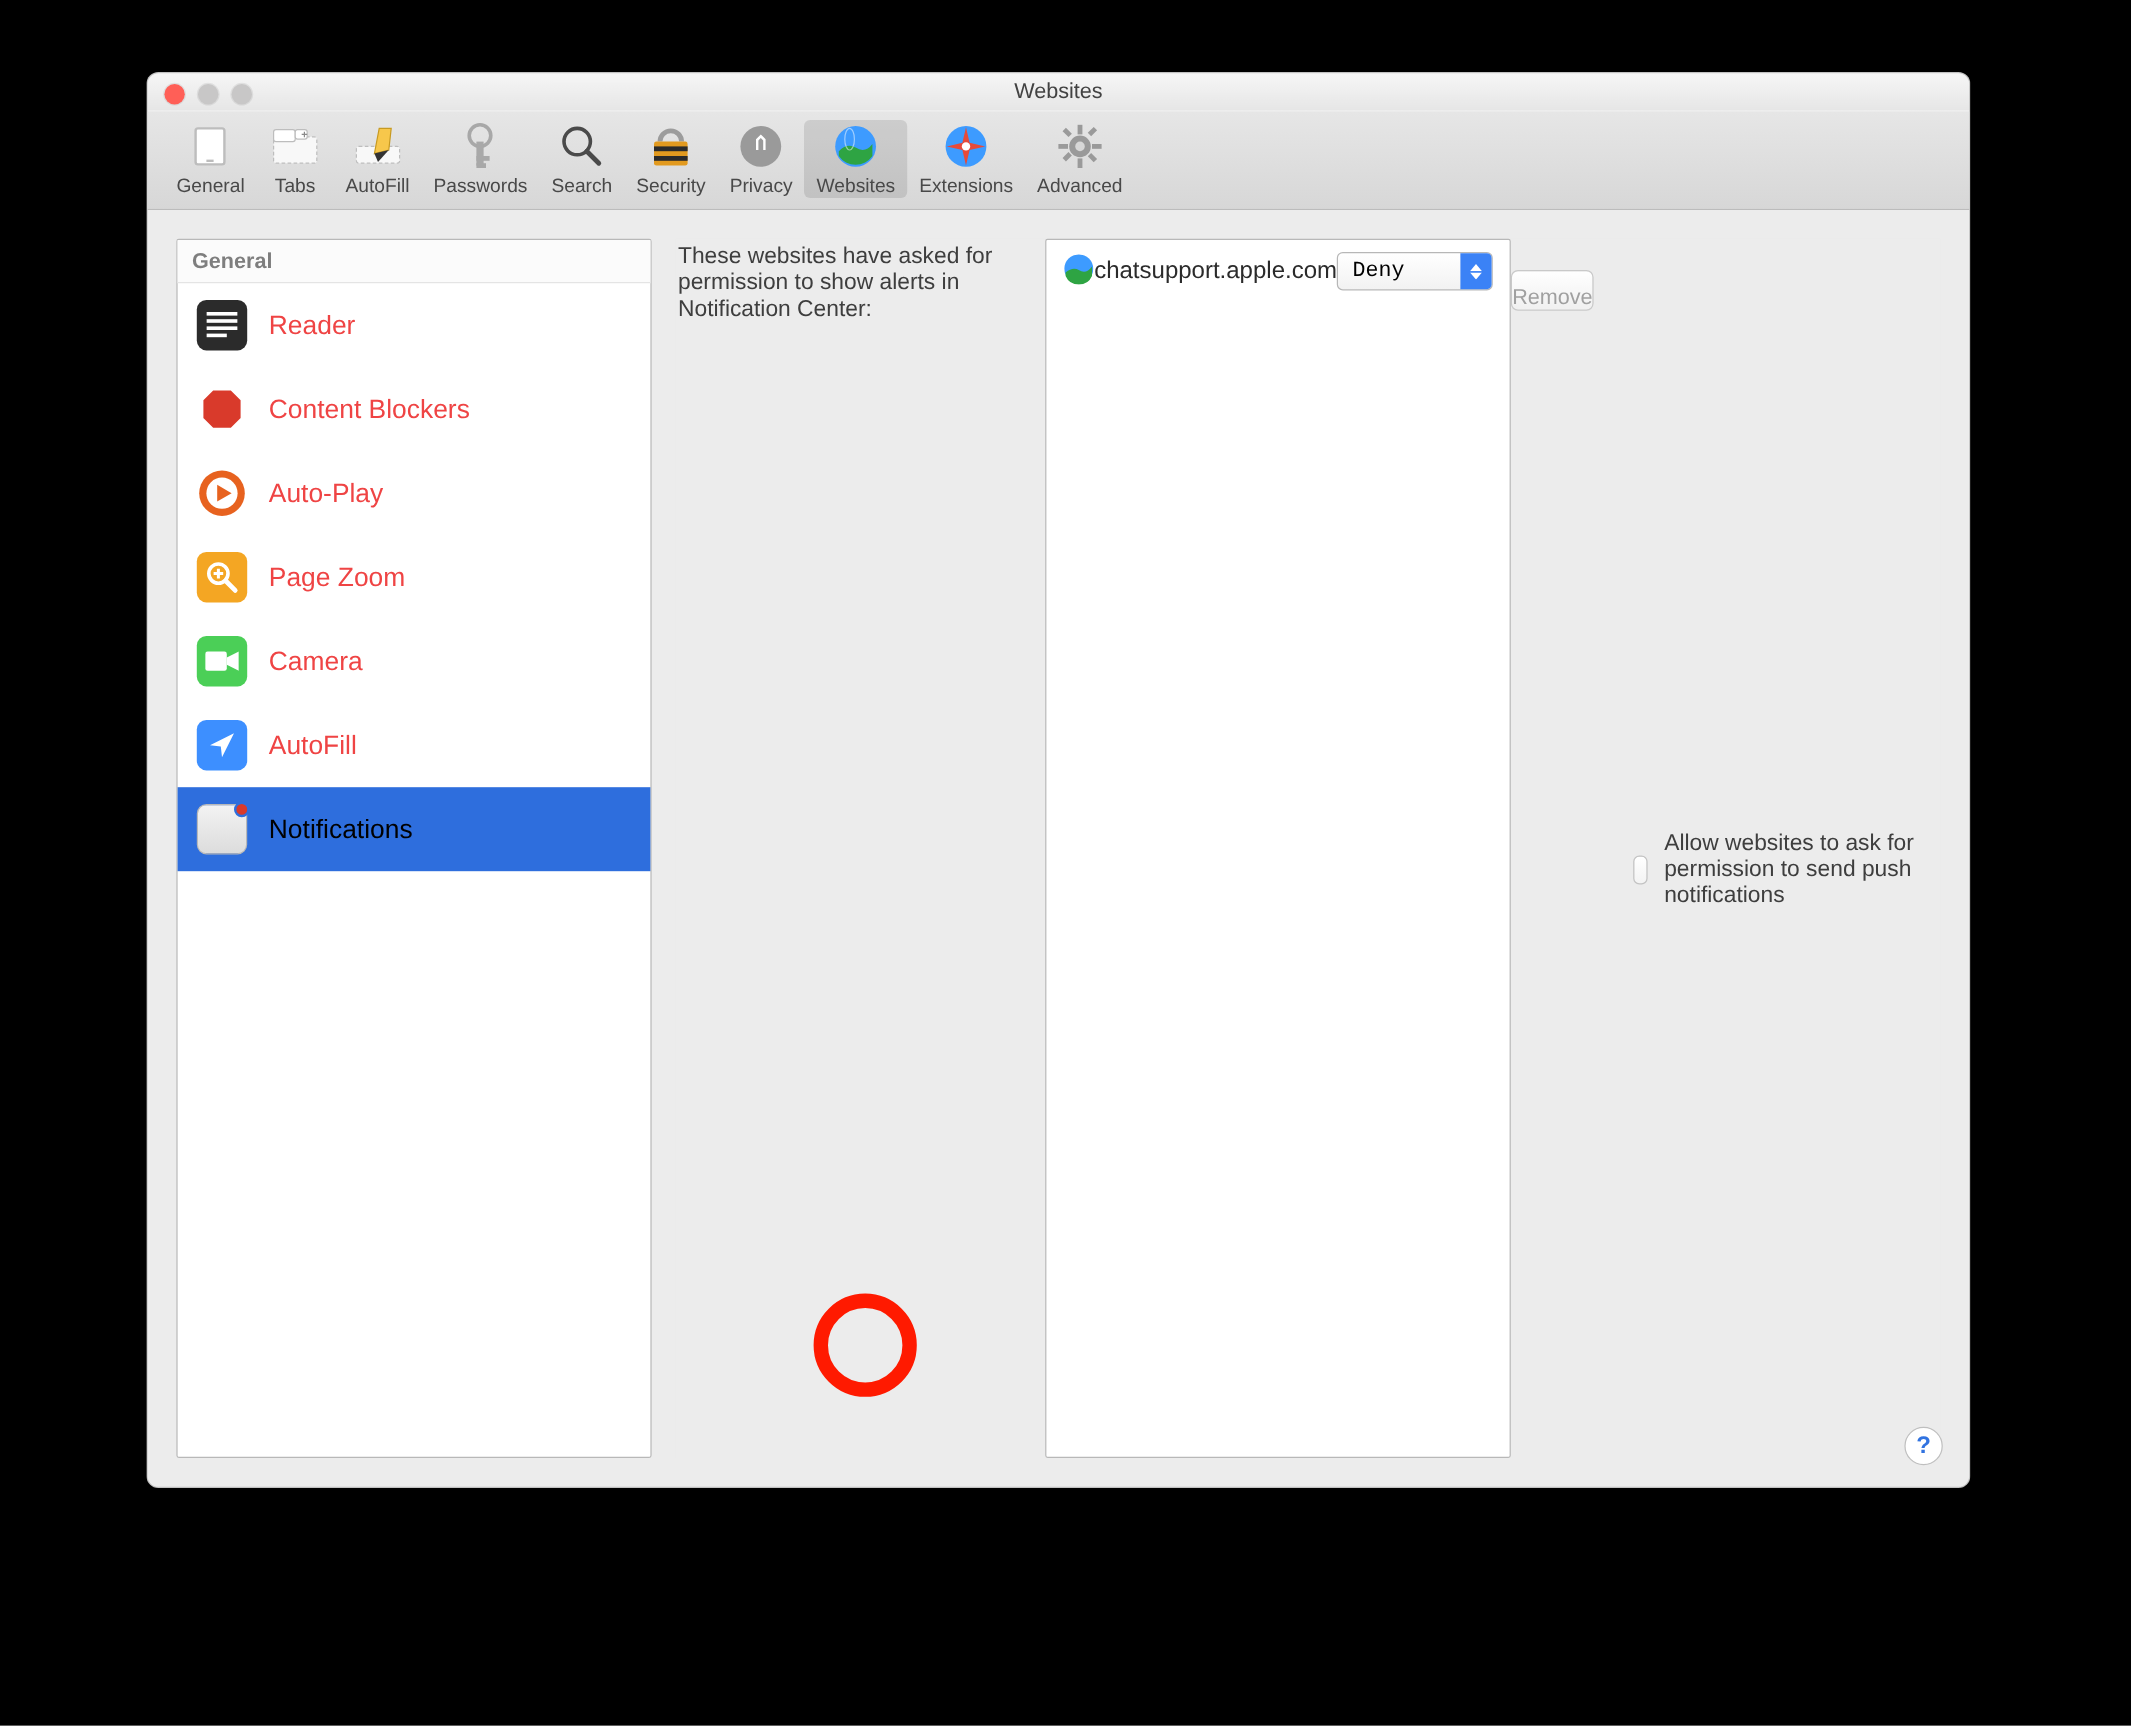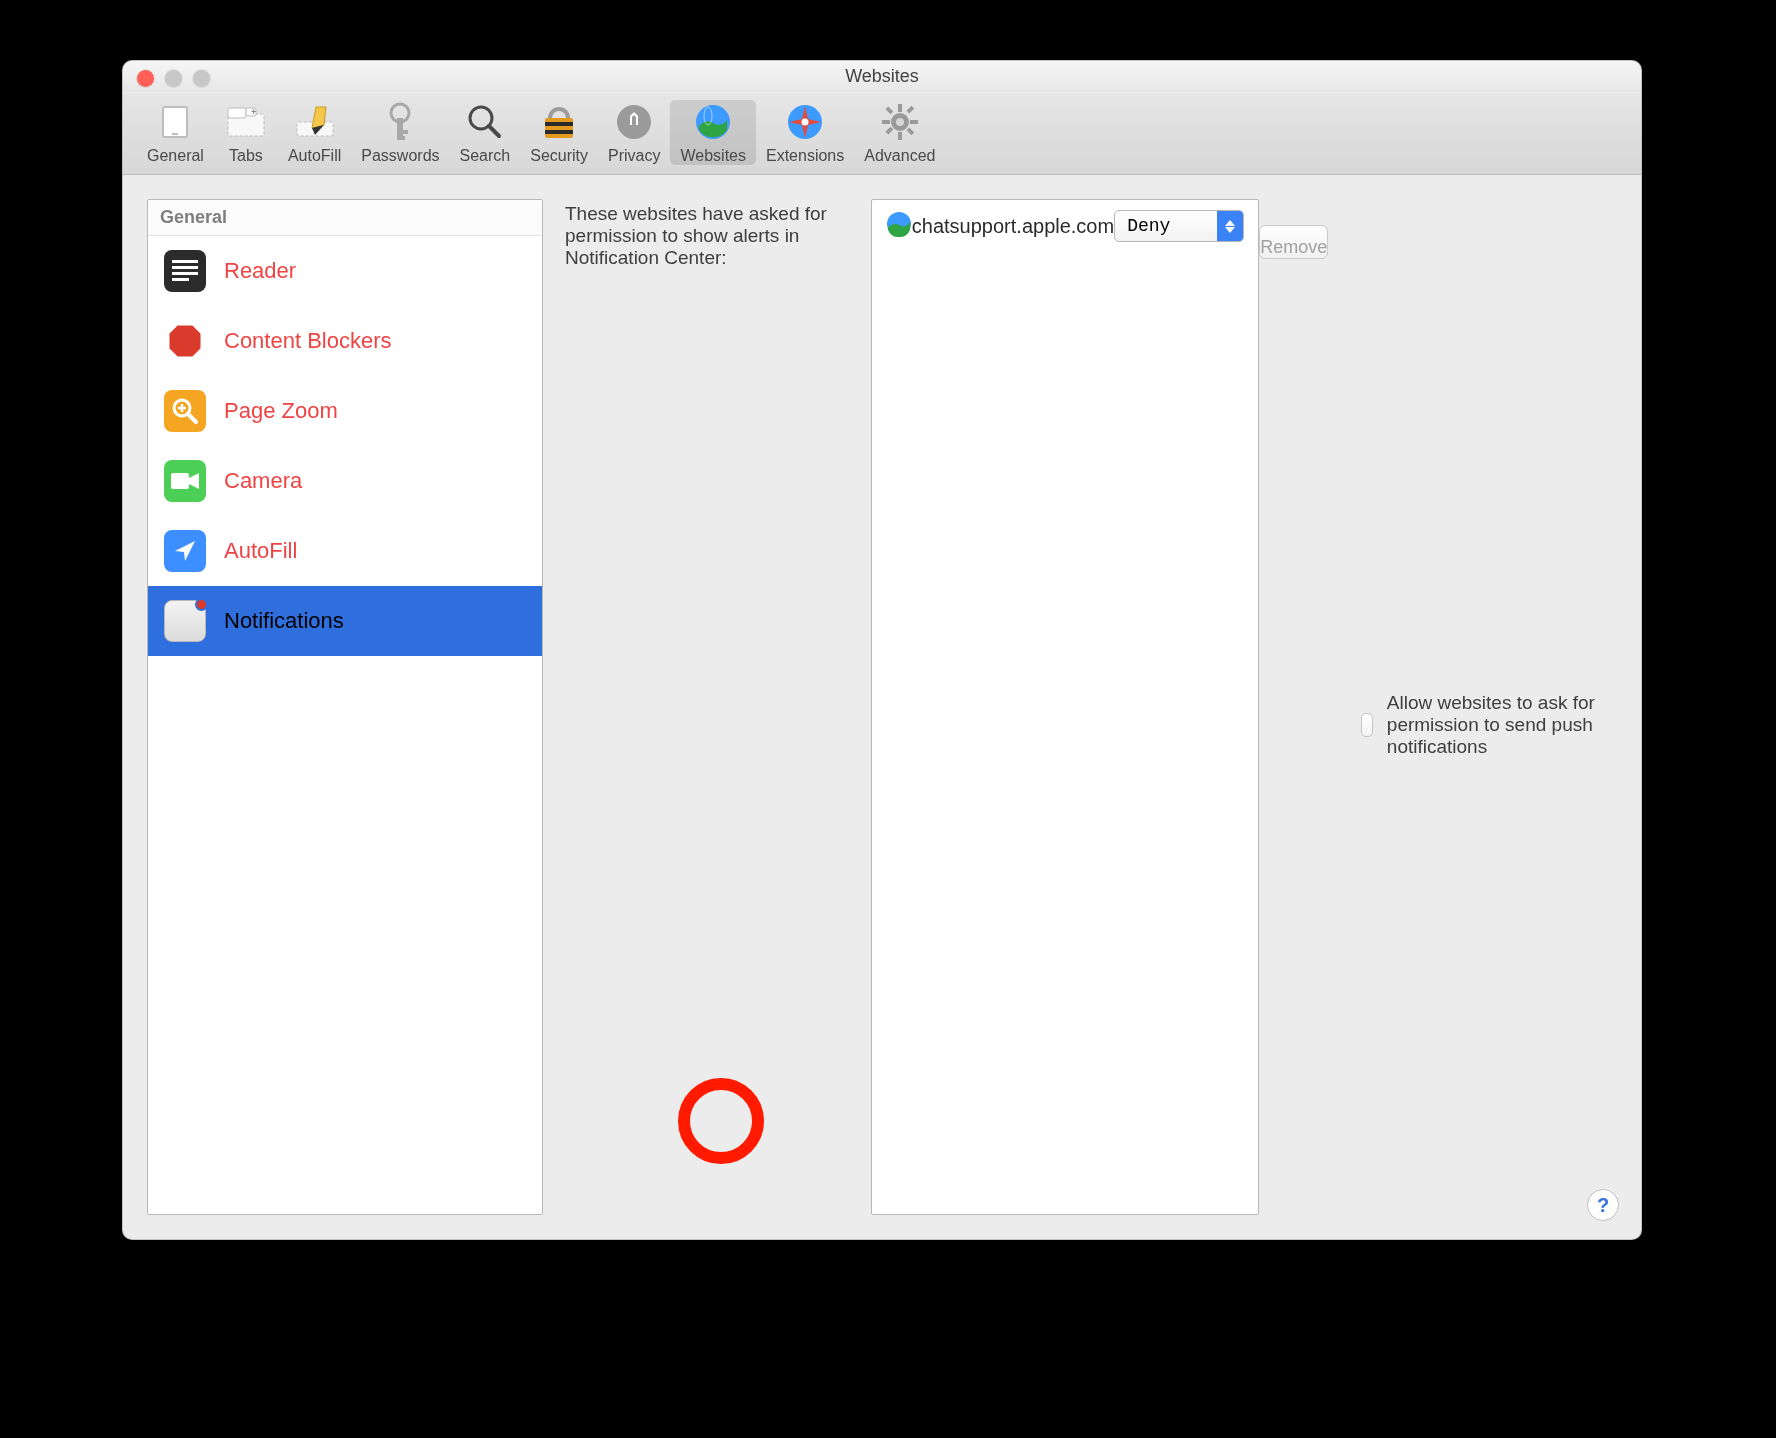--- a/index.html
+++ b/index.html
@@ -379,20 +379,30 @@
 
       <div class="side-item">
         <div class="side-ico">
           <svg width="42" height="42" viewBox="0 0 42 42">
               <polygon points="13,4 29,4 38,13 38,29 29,38 13,38 4,29 4,13" fill="#d93a2b" stroke="#fff" stroke-width="3"></polygon>
             </svg>
         </div>
         <span>Content Blockers</span>
       </div>
 
+      <div class="side-item">
+        <div class="side-ico">
+          <svg width="42" height="42" viewBox="0 0 42 42">
+              <circle cx="21" cy="21" r="19" fill="#e7621f"></circle>
+              <circle cx="21" cy="21" r="13" fill="#fff"></circle>
+              <polygon points="17,14 17,28 29,21" fill="#e7621f"></polygon>
+            </svg>
+        </div>
+        <span>Auto-Play</span>
+      </div>
 
       <div class="side-item">
         <div class="side-ico" style="background:#f4a623">
           <svg width="30" height="30" viewBox="0 0 30 30">
               <circle cx="12" cy="12" r="8" fill="none" stroke="#fff" stroke-width="3"></circle>
               <line x1="18" y1="18" x2="26" y2="26" stroke="#fff" stroke-width="4" stroke-linecap="round"></line>
               <line x1="8" y1="12" x2="16" y2="12" stroke="#fff" stroke-width="2.5"></line>
               <line x1="12" y1="8" x2="12" y2="16" stroke="#fff" stroke-width="2.5"></line>
             </svg>
         </div>

